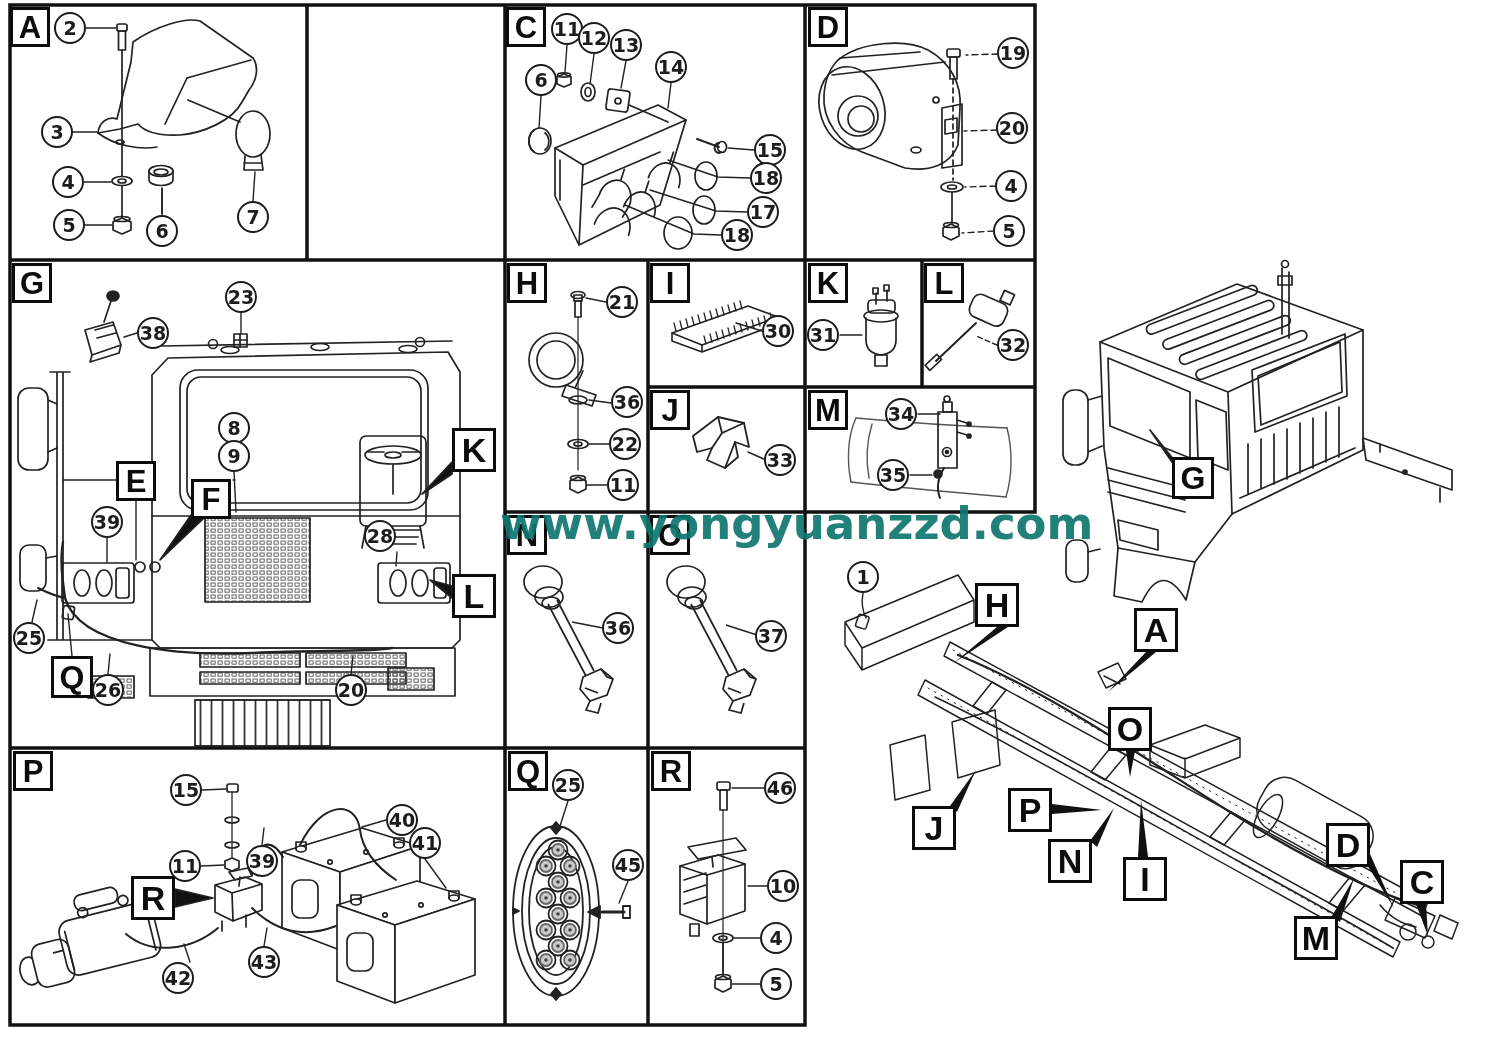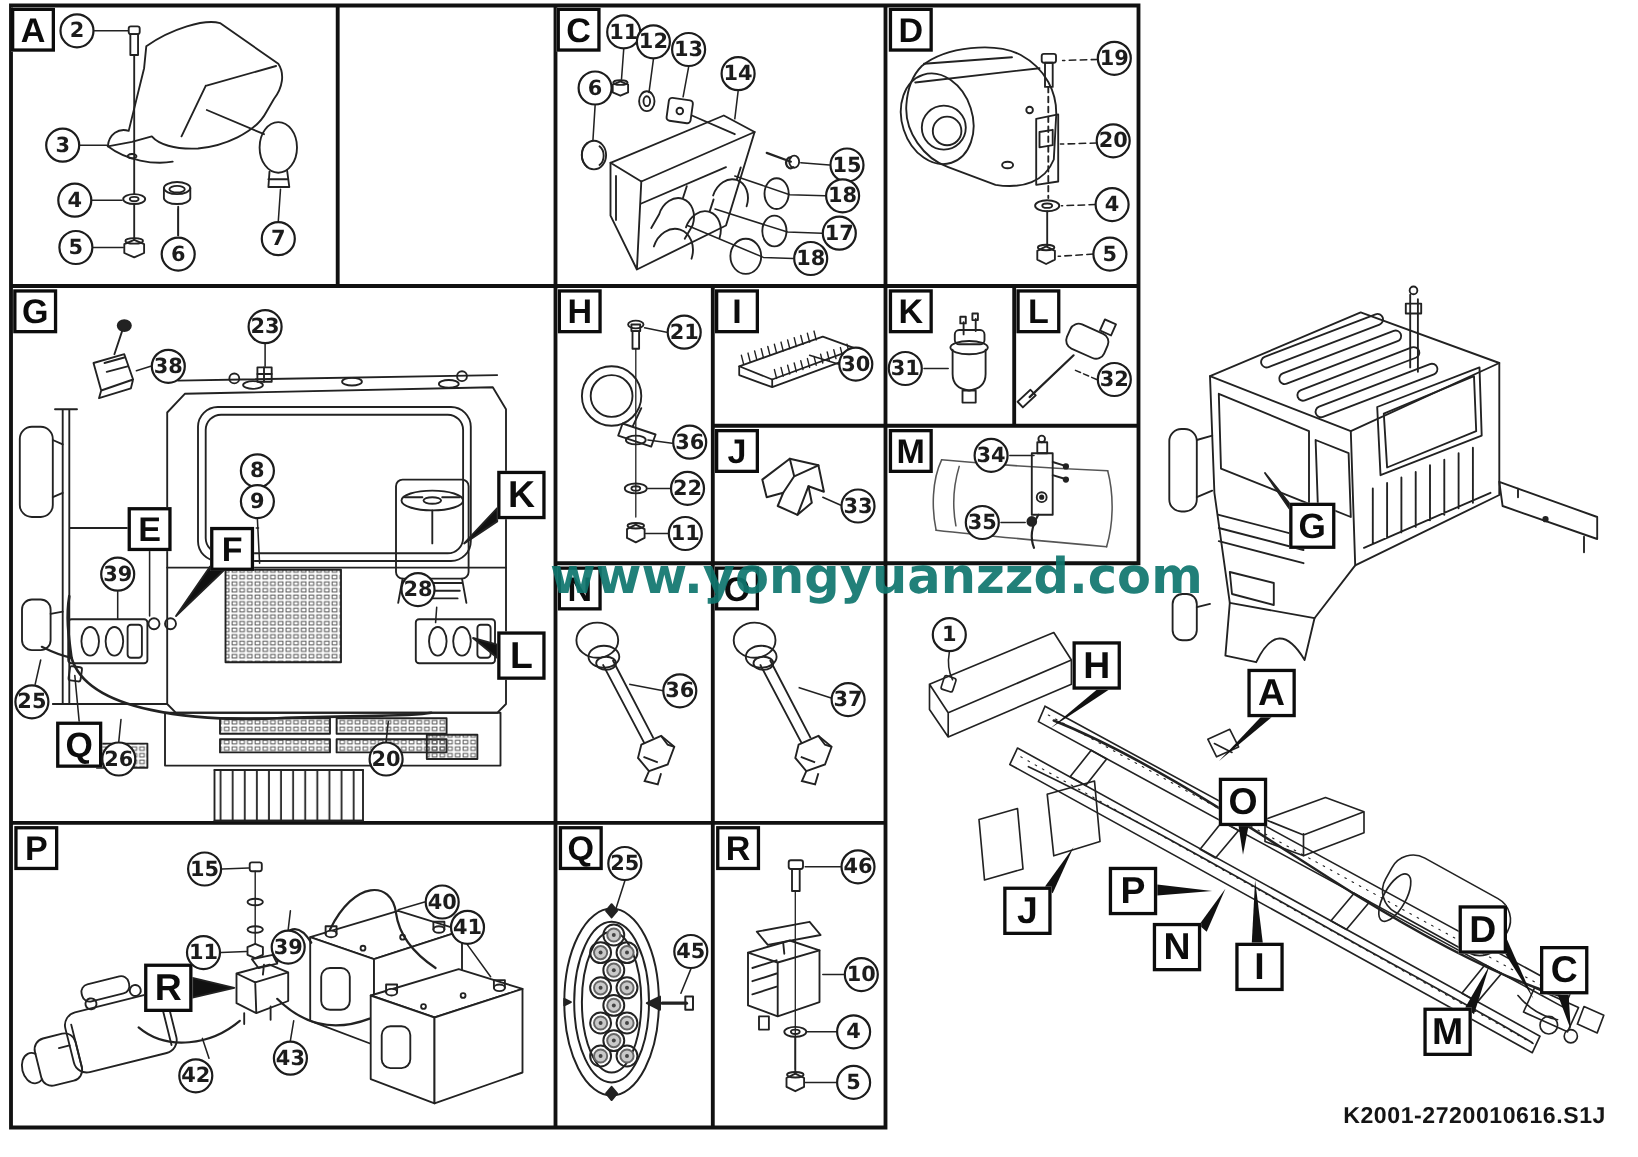--- a/index.html
+++ b/index.html
@@ -494,15 +494,14 @@
   <div class="co" style="left:612px;top:849px">45</div>
 
   <div class="co" style="left:764px;top:772px">46</div>
   <div class="co" style="left:767px;top:870px">10</div>
   <div class="co" style="left:760px;top:922px">4</div>
   <div class="co" style="left:760px;top:968px">5</div>
 
   <div class="co" style="left:847px;top:561px">1</div>
 
   <div class="wm-blue">www.yongyuanzzd.com</div>
-  <div class="docnum">K2001-2720010616.S1J</div>
 
 </div>
 
 </body></html>

